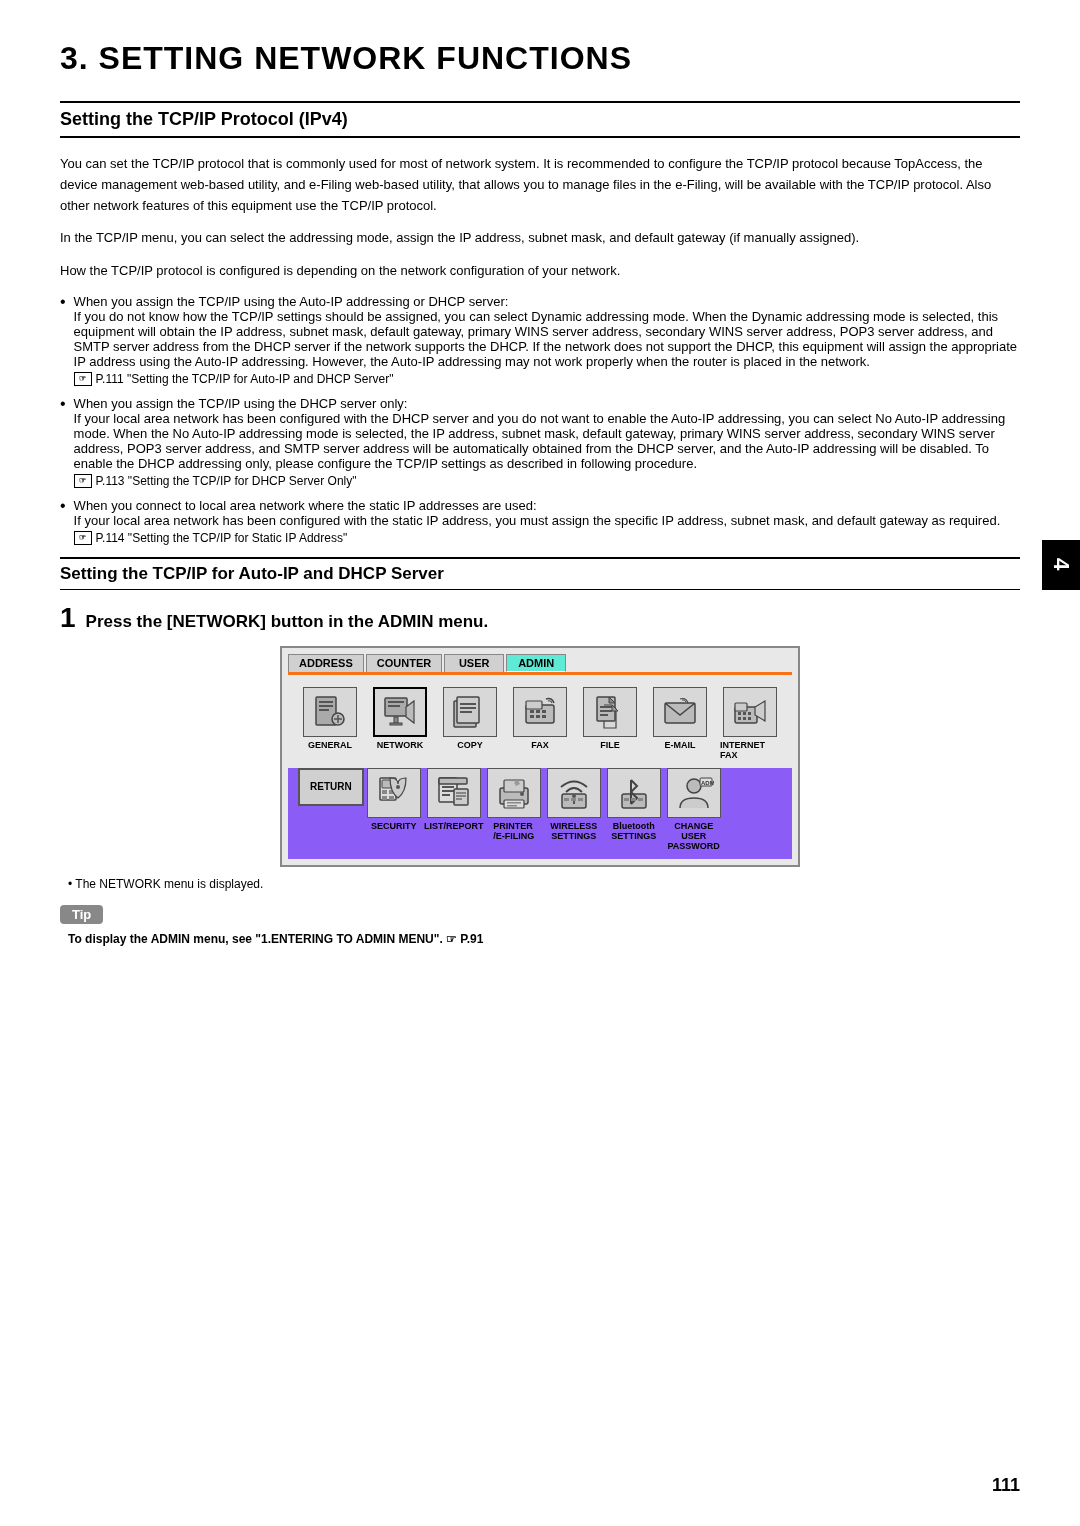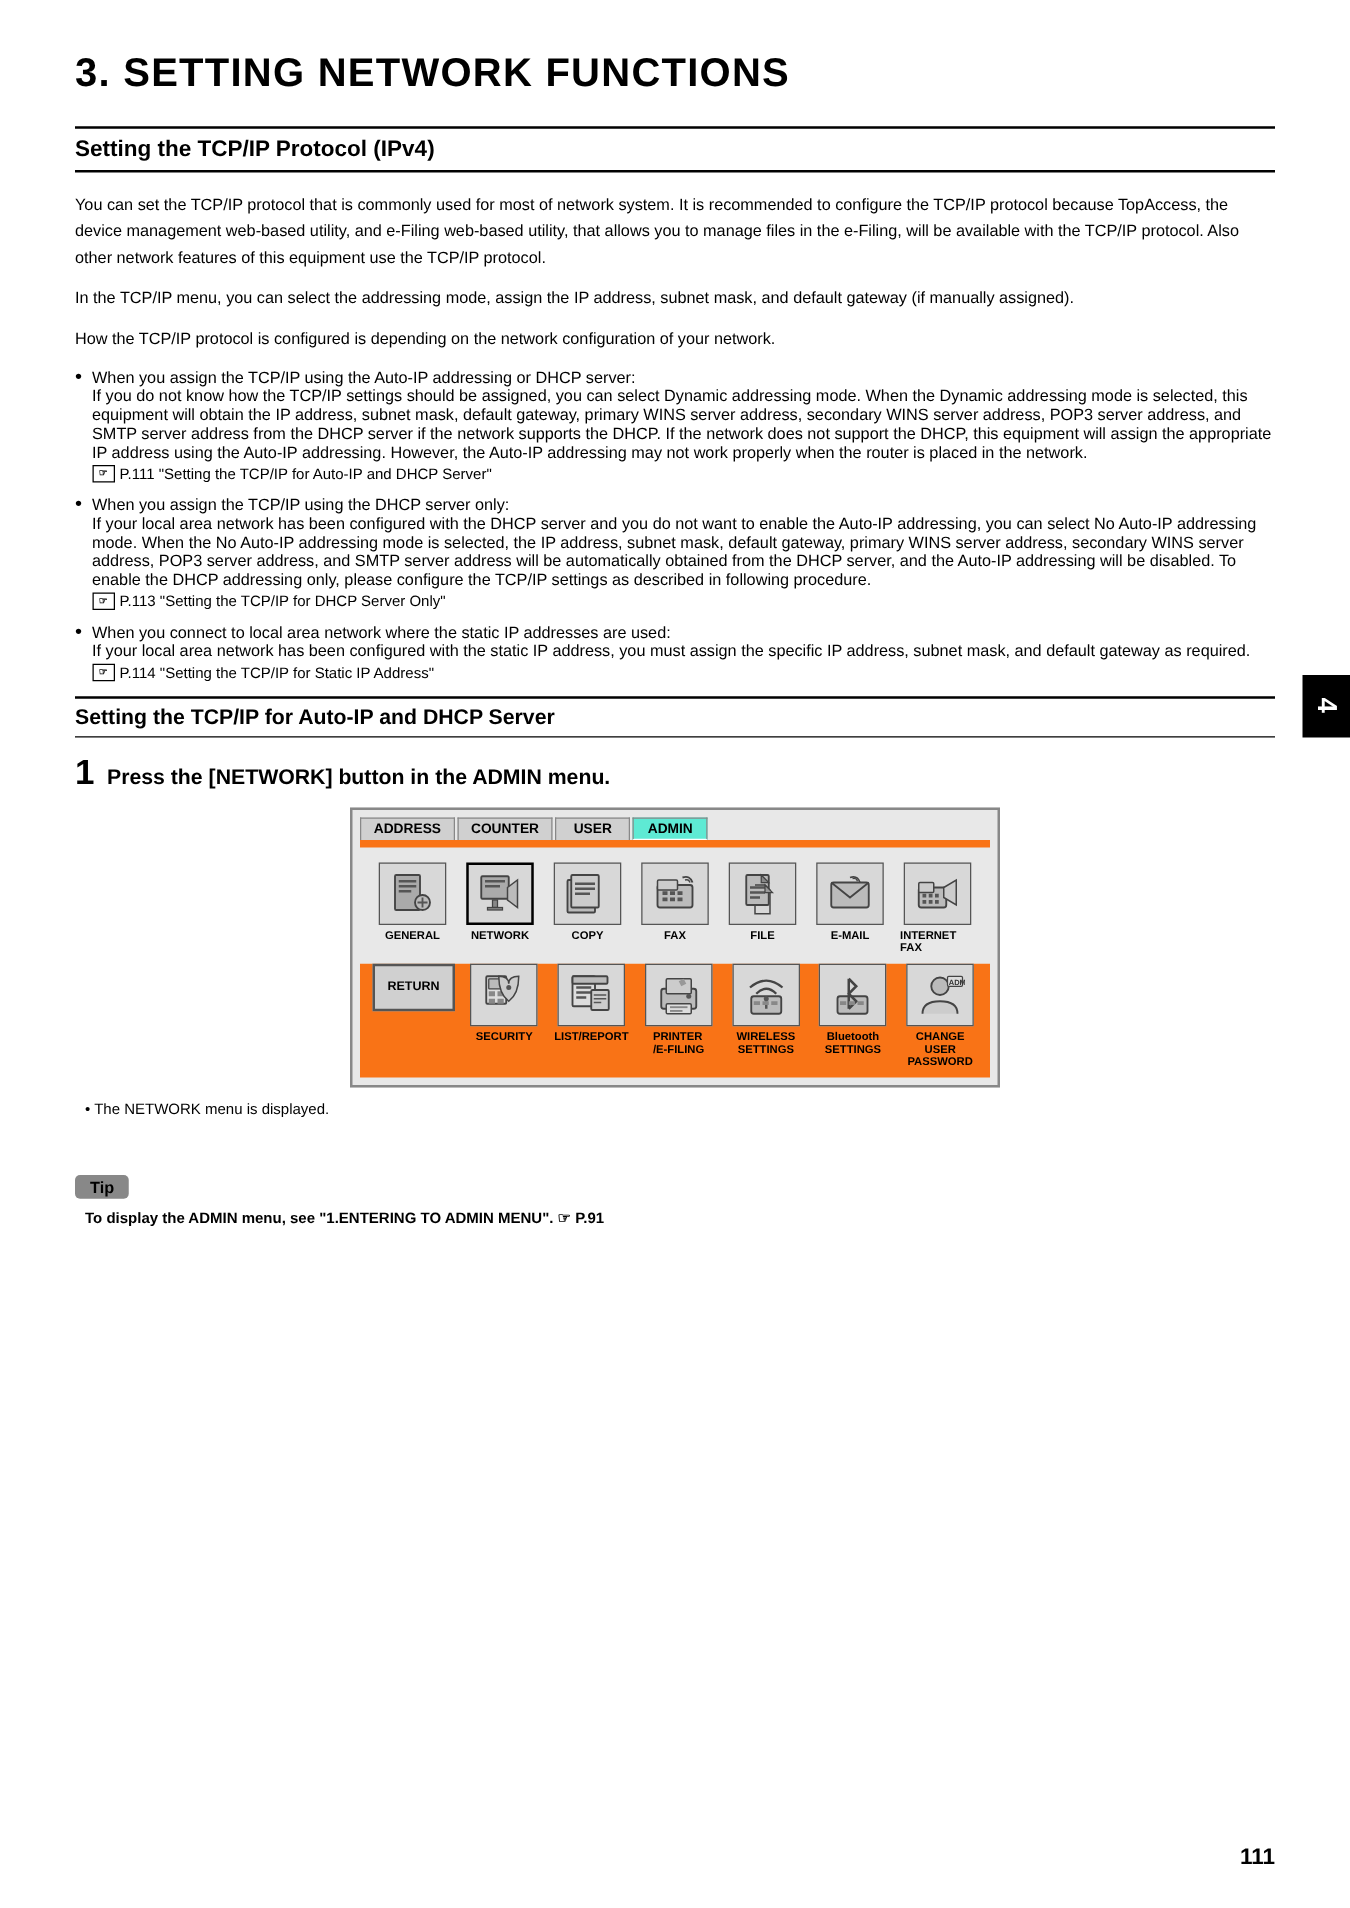--- a/index.html
+++ b/index.html
@@ -91,21 +91,21 @@
     .ui-panel-container {
       margin: 10px auto;
       width: 520px;
       border: 2px solid #888;
       background: #e8e8e8;
       padding: 6px;
     }
 
     .ui-panel-tabs {
       display: flex;
-      border-bottom: 6px solid #f97316;
+      border-bottom: 3px solid #f97316;
       margin-bottom: 4px;
     }
 
     .ui-tab {
       border: 1px solid #888;
       border-bottom: none;
       padding: 2px 10px;
       font-size: 11px;
       font-weight: bold;
       background: #d0d0d0;
@@ -150,23 +150,22 @@
     }
 
     .ui-icon-box svg {
       width: 40px;
       height: 38px;
     }
 
     .ui-icons-row2 {
       display: flex;
       justify-content: flex-start;
-      gap: 10px;
       padding: 0px 10px 8px 10px;
-      background: #f97316;
+      background: #8b5cf6;
     }
 
     .return-btn {
       border: 2px solid #555;
       background: #d0d0d0;
       padding: 4px 10px;
       font-size: 10px;
       font-weight: bold;
       display: flex;
       align-items: center;
@@ -177,29 +176,28 @@
 
     .tip-box {
       display: flex;
       align-items: center;
       margin-top: 14px;
       margin-bottom: 8px;
     }
 
     .tip-label {
       background: #888;
-      color: #000000;
+      color: #ffffff;
       border-radius: 4px;
       padding: 2px 12px;
       font-size: 13px;
       font-weight: bold;
       margin-right: 12px;
       min-width: 42px;
       text-align: center;
-      margin-top: 32px;
     }
 
     .network-note {
       font-size: 12px;
       margin-left: 8px;
       margin-bottom: 8px;
     }
 
     .tip-text {
       font-size: 12px;

